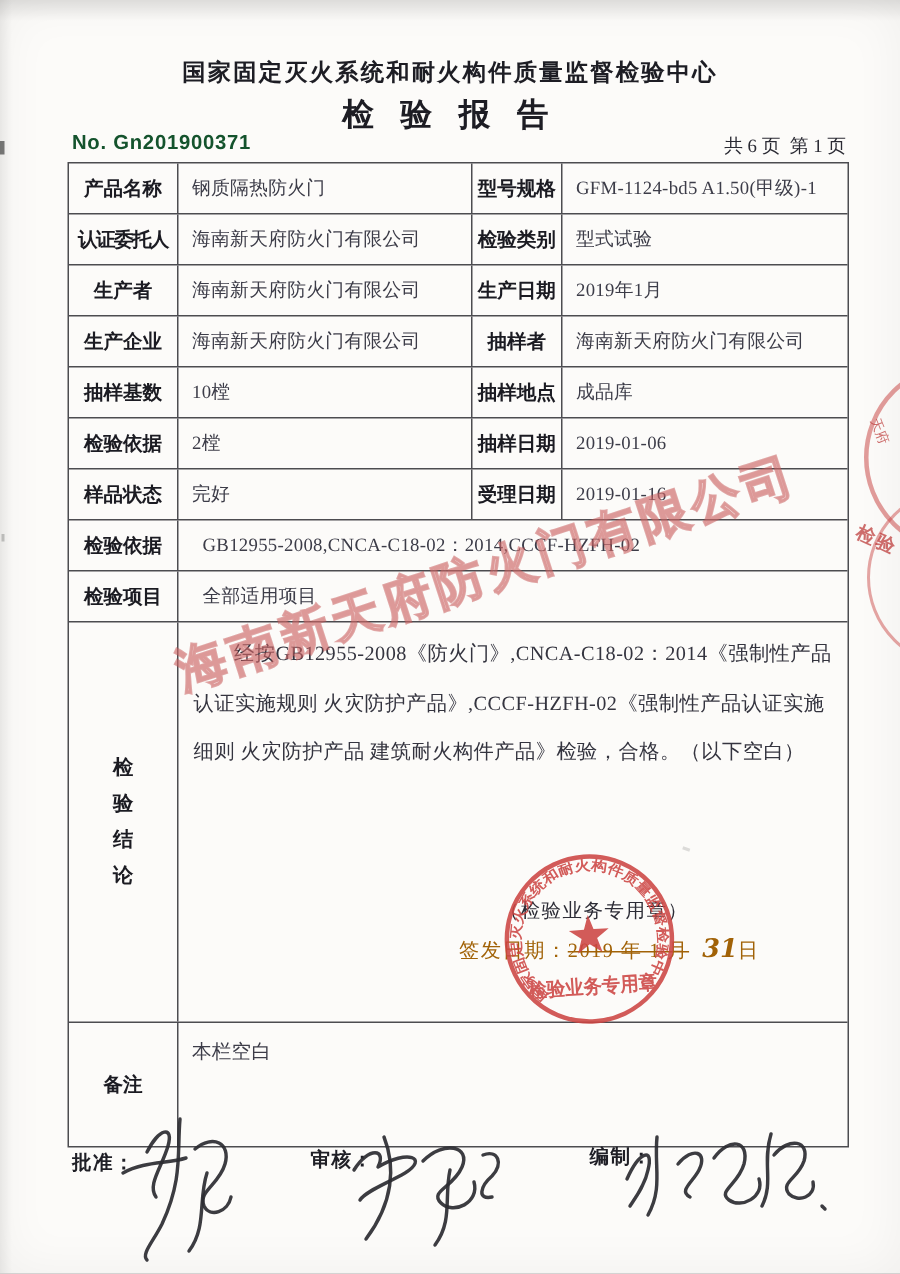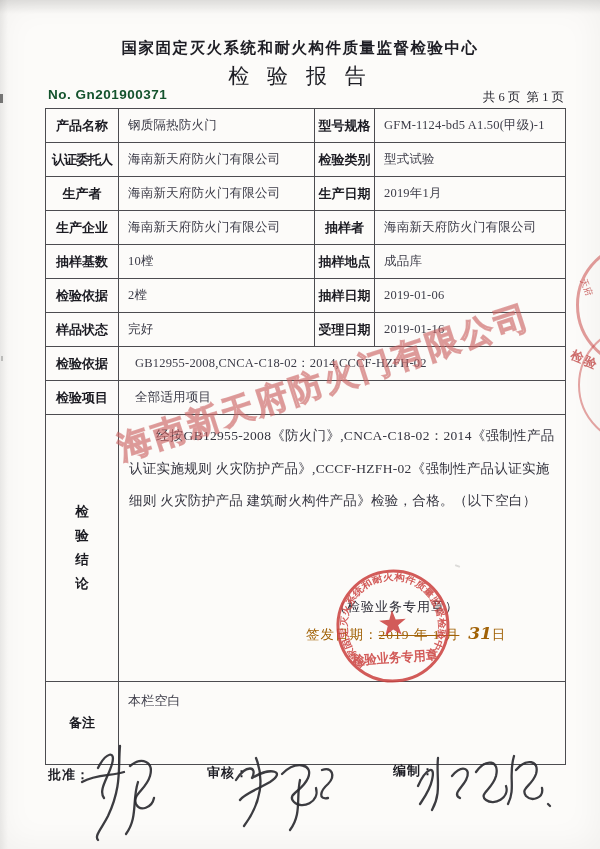--- a/index.html
+++ b/index.html
@@ -21,21 +21,21 @@
   }
   .speck{ position:absolute; background:rgba(20,20,20,.55); }
 
   
   .org-name{
     position:absolute; top:38px; left:0; width:100%; text-align:center;
     font-size:15.5px; font-weight:bold; letter-spacing:1.5px; color:#1d1d24;
   }
   .report-title{
     position:absolute; top:62px; left:0; width:100%; text-align:center;
-    font-size:21px; font-weight:normal; letter-spacing:6px; color:#1d1d24;
+    font-size:21px; font-weight:bold; letter-spacing:6px; color:#1d1d24;
   }
   .report-no{
     position:absolute; top:87px; left:48px;
     font-size:13.5px; font-weight:bold; letter-spacing:.5px; color:#14532d;
   }
   .pagination{
     position:absolute; top:89px; right:36px;
     font-family:"Liberation Serif","DejaVu Serif",serif;
     font-size:12.5px; color:#2a2a33; white-space:pre;
   }

